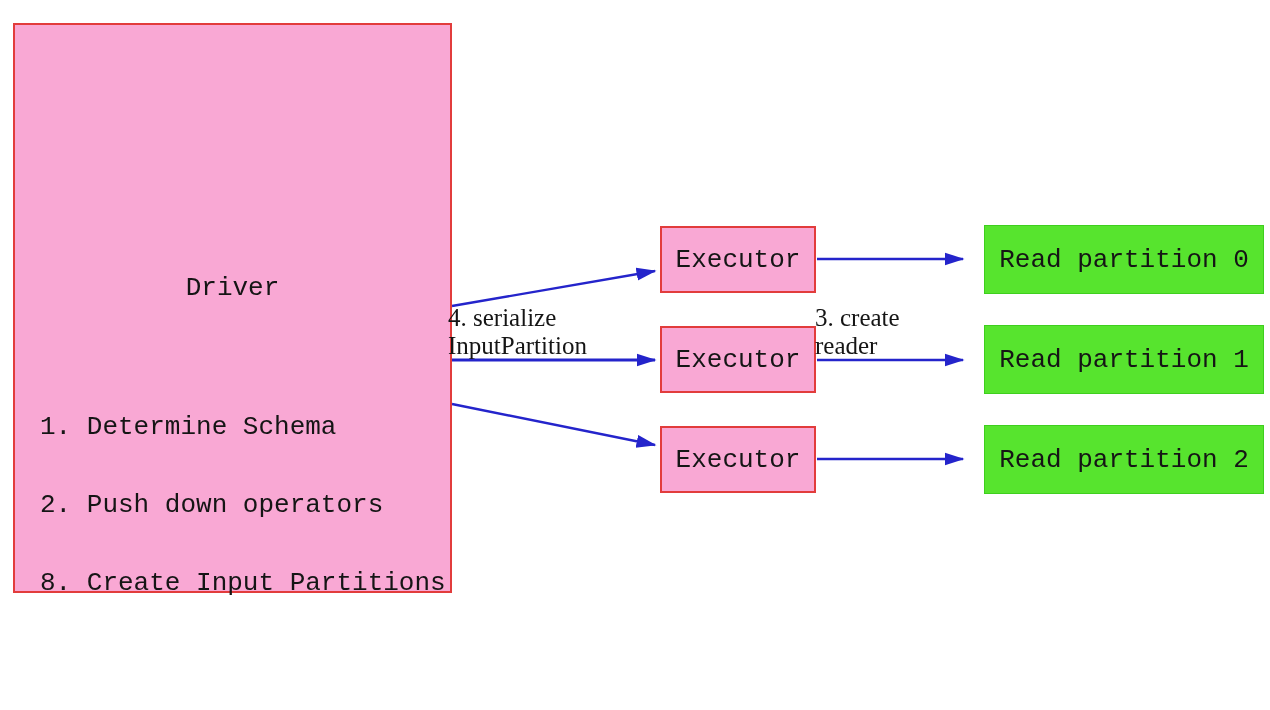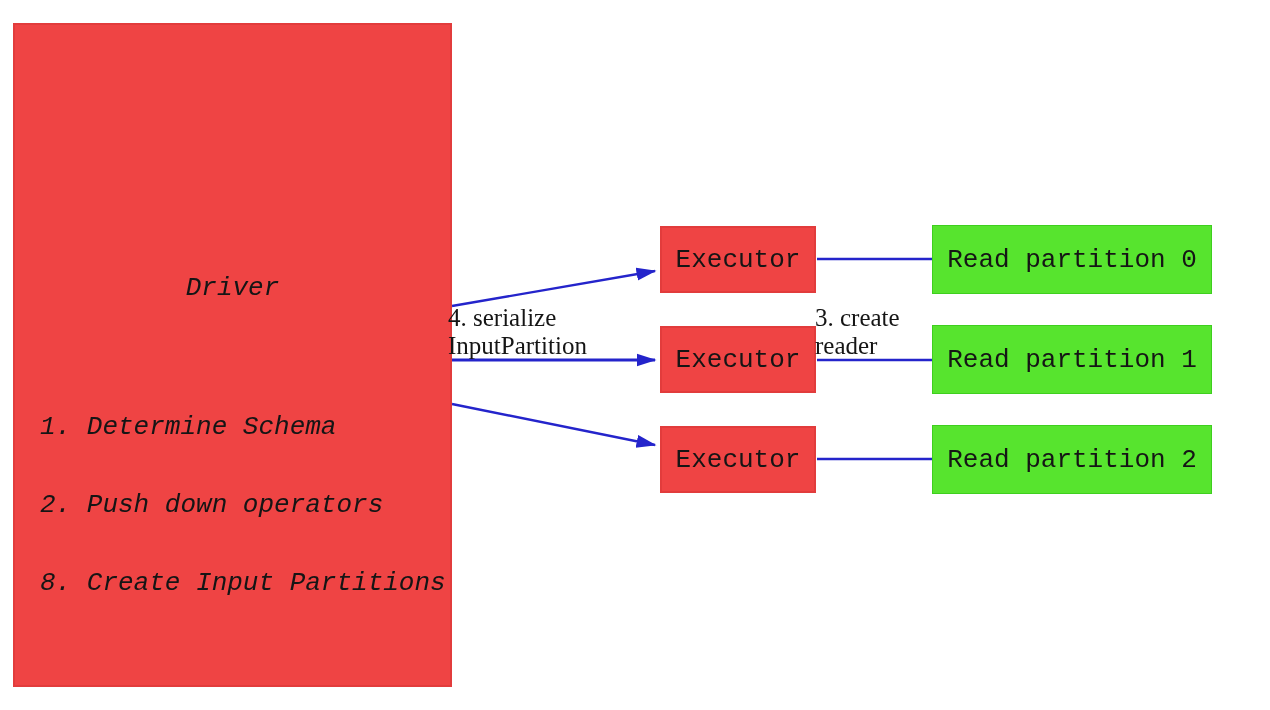--- a/index.html
+++ b/index.html
@@ -12,40 +12,40 @@
     overflow:hidden;
   }
   .arrows{position:absolute;left:0;top:0;width:1270px;height:710px;pointer-events:none;}
   .arrows line{stroke:var(--arrow,#2424cb);stroke-width:2.4;}
   .arrows line.thick{stroke-width:3.1;}
   .arrows marker path{fill:var(--arrow,#2424cb);}
 
   .box{
     position:absolute;box-sizing:border-box;
     border:2px solid var(--node-border,#e23c3c);
-    background:#ef4444;
+    background:#f9a8d4;
   }
-  .driver{left:13px;top:23px;width:439px;height:664px;font-style:italic;}
+  .driver{left:13px;top:23px;width:439px;height:570px;}
   .driver-title{
     position:absolute;top:248px;left:0;right:0;
     text-align:center;font-size:26px;white-space:pre;
   }
   .driver-steps{
     position:absolute;top:337px;left:25px;
     font-size:26px;line-height:26px;white-space:pre;
   }
   .exec{
     left:660px;width:156px;height:67px;
     display:flex;align-items:center;justify-content:center;
     font-size:26px;white-space:pre;
   }
   .exec-1{top:226px}.exec-2{top:326px}.exec-3{top:426px}
   .part{
     position:absolute;box-sizing:border-box;
-    left:932px;width:280px;height:69px;
+    left:984px;width:280px;height:69px;
     background:var(--partition-fill,#57e42e);
     border:1px solid var(--partition-border,#3ecf1e);
     display:flex;align-items:center;justify-content:center;
     font-size:26px;white-space:pre;
   }
   .part-1{top:225px}.part-2{top:325px}.part-3{top:425px}
   .arrow-label{
     position:absolute;top:304px;
     font-family:"Liberation Serif","DejaVu Serif",serif;
     font-size:25px;line-height:28px;

